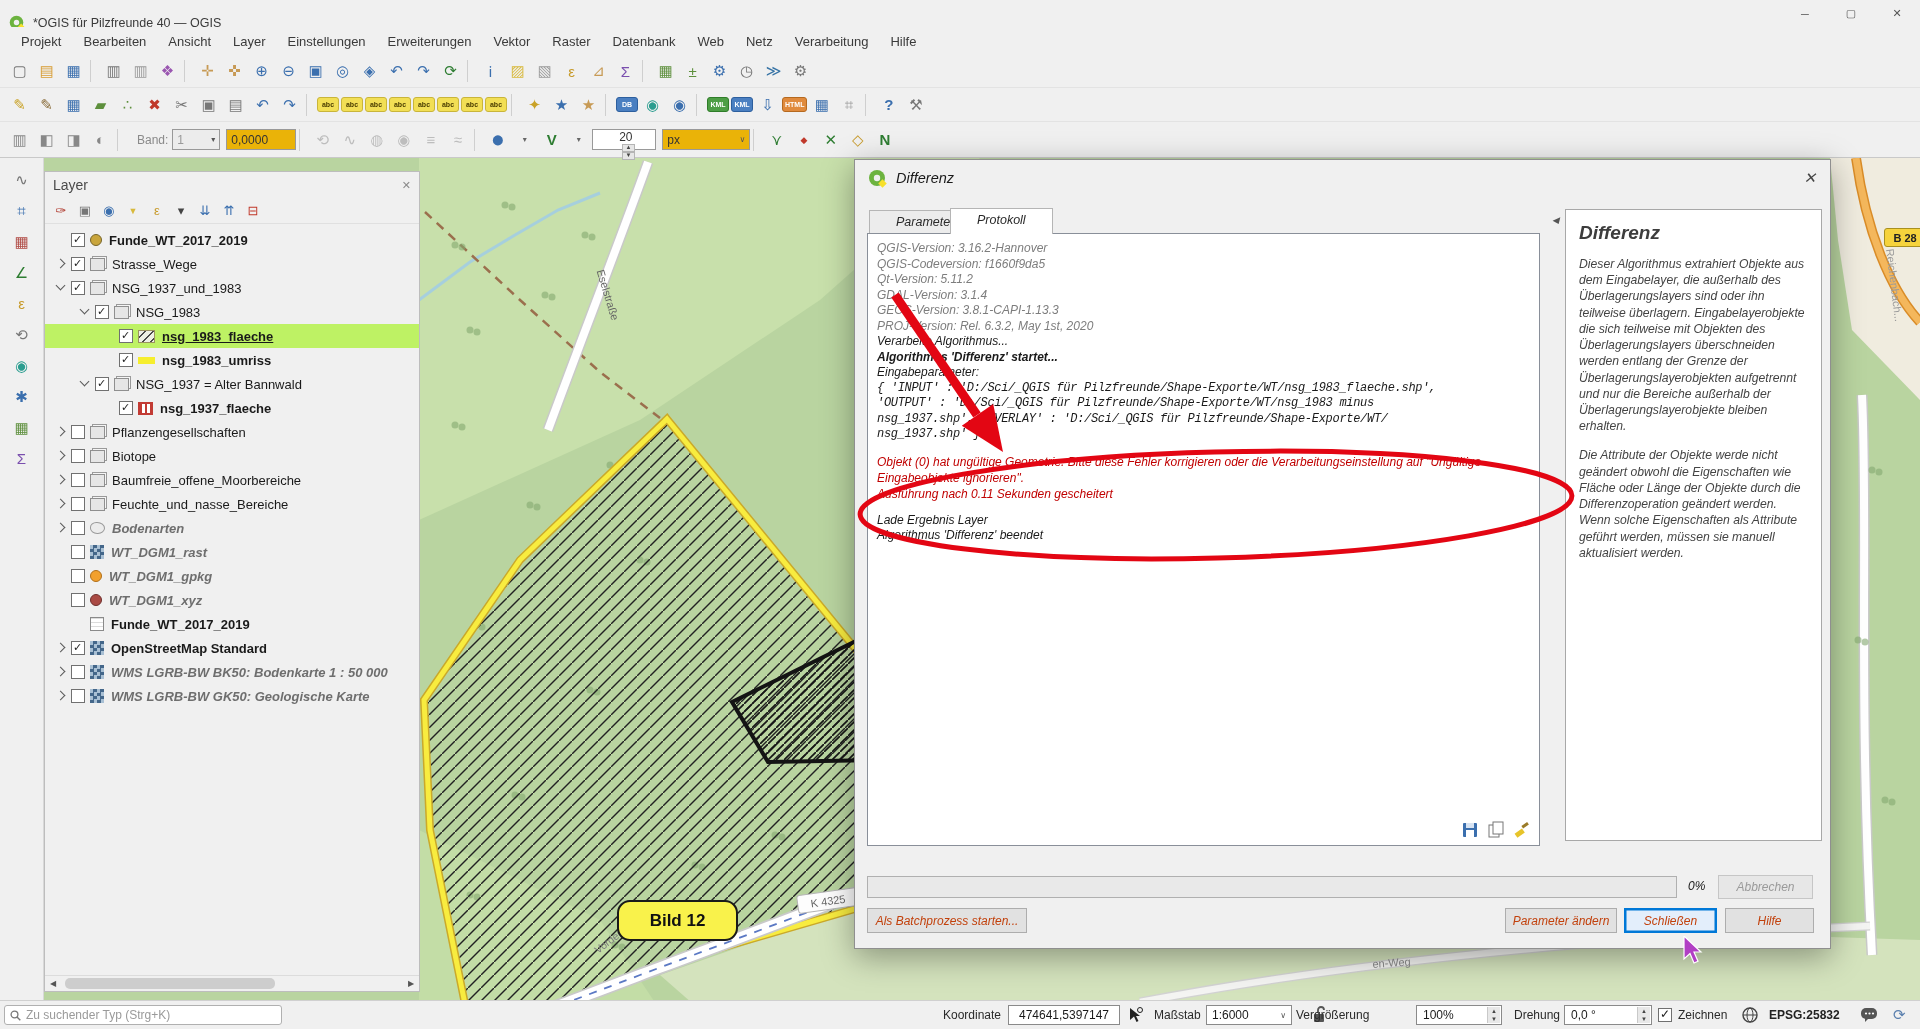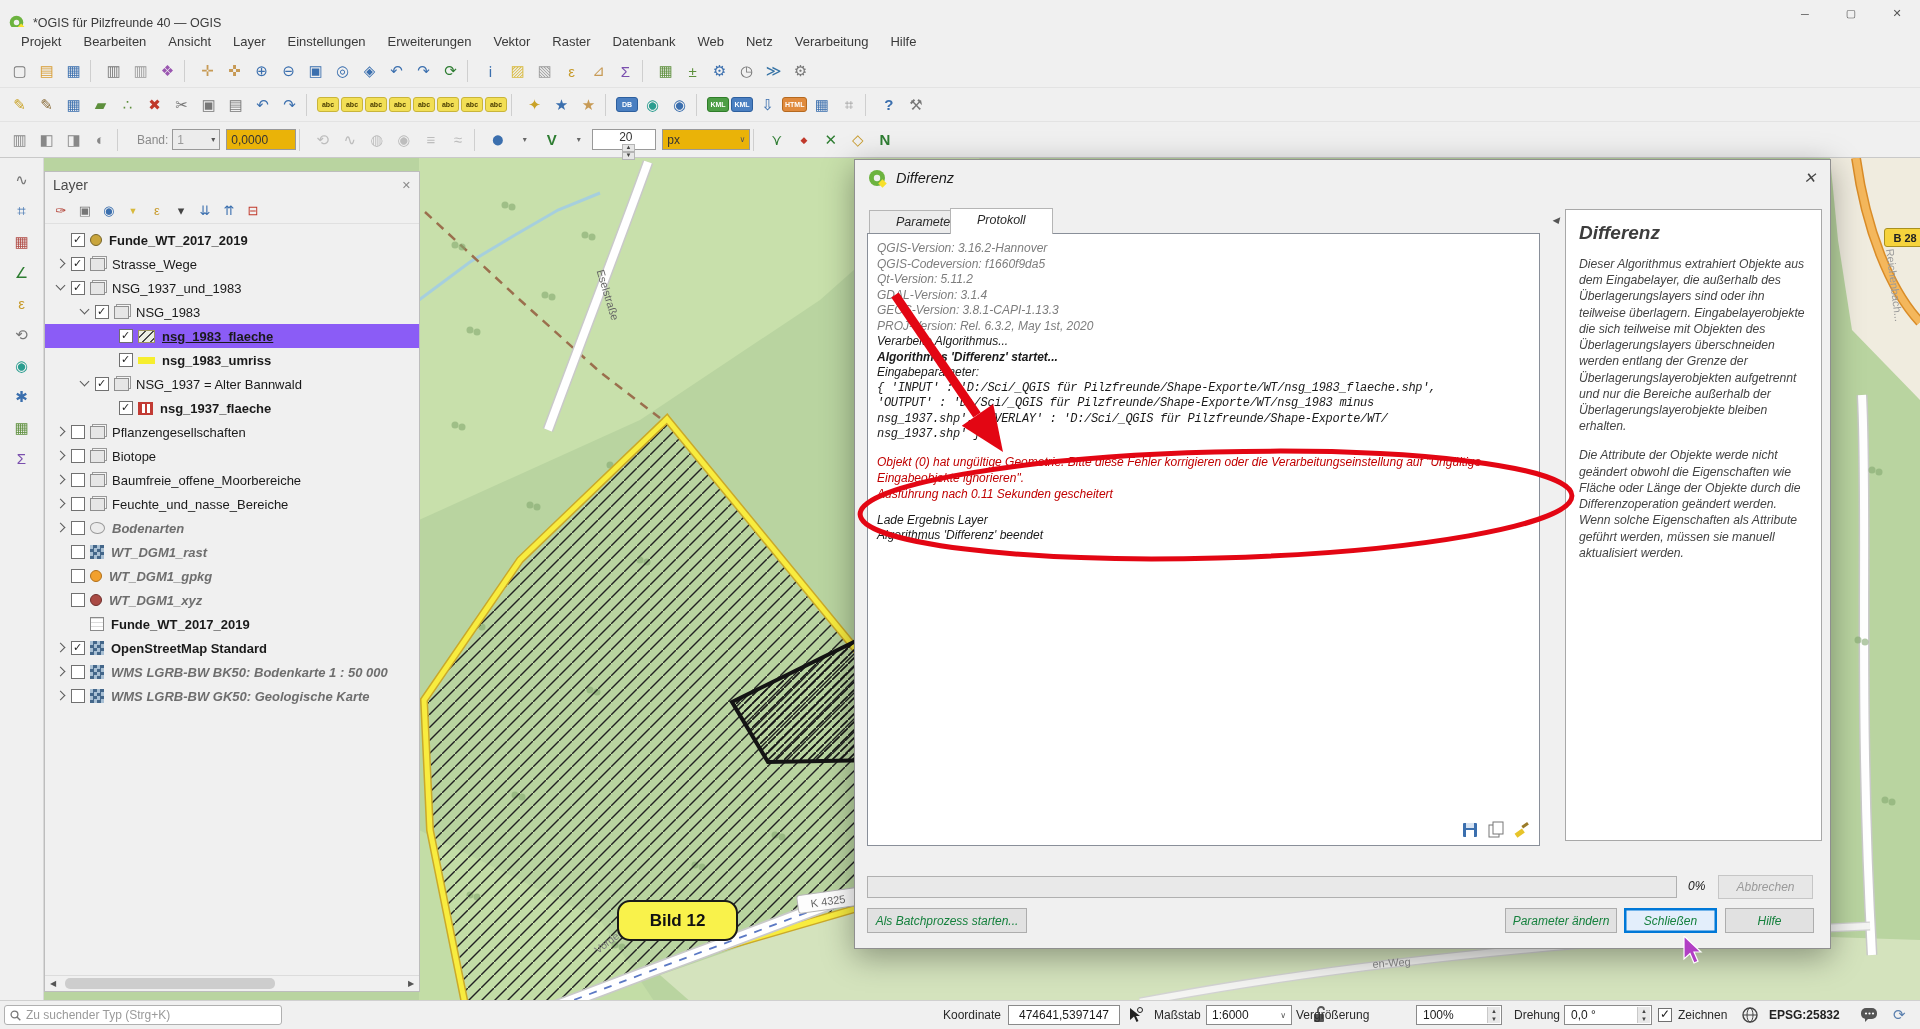--- a/index.html
+++ b/index.html
@@ -46,21 +46,21 @@
   #bshield { position:absolute; left:1884px; top:228px; width:42px; height:19px; background:#f6d33c; border:1px solid #a8901f; border-radius:3px; display:flex; align-items:center; justify-content:center; font-size:11px; font-weight:bold; color:#222; }
 
   
   #layerpanel { position:absolute; left:44px; top:171px; width:376px; height:821px; background:#f0f0f0; border:1px solid #bdbdbd; }
   #lp-title { height:26px; display:flex; align-items:center; padding:0 8px; font-size:14px; color:#4a4a4a; }
   #lp-title .x { margin-left:auto; color:#8a8a8a; font-size:11px; }
   #lp-tools { height:26px; display:flex; align-items:center; padding-left:4px; border-bottom:1px solid #e0e0e0; }
   #lp-tools .ti { width:22px; height:22px; font-size:13px; }
   #lp-tree { position:absolute; top:56px; left:0; right:0; bottom:16px; overflow:hidden; }
   .lrow { height:24px; display:flex; align-items:center; white-space:nowrap; overflow:hidden; }
-  .lrow.sel { background:#8b5cf6;text-align:right; }
+  .lrow.sel { background:#bef264;text-align:right; }
   .ind1 { padding-left:8px; } .ind2 { padding-left:32px; } .ind3 { padding-left:56px; }
   .exp { width:16px; height:16px; position:relative; flex:none; }
   .exp::before { content:""; position:absolute; left:4px; top:4px; width:6px; height:6px; border-right:1.6px solid #5a5a5a; border-bottom:1.6px solid #5a5a5a; }
   .exp-c::before { transform:rotate(-45deg); }
   .exp-o::before { transform:rotate(45deg); top:2px; }
   .exp-n::before { display:none; }
   .chk { width:14px; height:14px; border:1px solid #707070; background:#fff; margin:0 5px 0 2px; flex:none; position:relative; font-size:11px; }
   .chk-1::after { content:"✓"; position:absolute; left:1px; top:-1px; color:#222; }
   .chk-x { visibility:hidden; }
   .licon { margin-right:7px; flex:none; display:inline-block; }
@@ -100,21 +100,21 @@
   .logline.g { height:11px; }
   #log-actions { position:absolute; right:8px; bottom:6px; display:flex; gap:8px; }
   #log-actions svg { width:18px; height:18px; }
   #dlg-collapse { position:absolute; left:697px; top:55px; font-size:9px; color:#555; }
   #dlg-desc { position:absolute; left:710px; top:49px; width:257px; height:632px; background:#fff; border:1px solid #a8a8a8; padding:12px 13px; overflow:hidden; }
   #dlg-desc h1 { font-size:19px; color:#3d3d3d; margin-bottom:12px; font-weight:bold; }
   #dlg-desc p { font-size:12.2px; color:#444; line-height:1.33; margin-bottom:13px; }
   #dlg-progress { position:absolute; left:12px; top:716px; width:810px; height:22px; border:1px solid #b0b0b0; background:#e9e9e9; }
   #dlg-progress .fill { width:0; height:100%; background:#2f9e44; }
   #dlg-pct { position:absolute; left:833px; top:719px; font-size:12px; color:#1a1a1a; }
-  .dbtn { position:absolute; top:748px; height:25px; background:#e1e1e1; border:1px solid #adadad; font-size:12px; color:#15803d; display:flex; align-items:center; justify-content:center; }
+  .dbtn { position:absolute; top:748px; height:25px; background:#e1e1e1; border:1px solid #adadad; font-size:12px; color:#c2410c; display:flex; align-items:center; justify-content:center; }
   #btn-cancel { top:715px; left:863px; width:95px; height:24px; color:#9a9a9a; background:#e7e7e7; border-color:#c6c6c6; }
   #btn-batch { left:12px; width:160px; }
   #btn-params { left:650px; width:112px; }
   #btn-close { left:769px; width:93px; border:1px solid #0078d7; box-shadow:0 0 0 1.5px #0078d7 inset; background:#e3eefb; }
   #btn-help { left:870px; width:89px; }
 
   
   #statusbar { position:absolute; left:0; top:1000px; width:1920px; height:17px; background:#f0f0f0; border-top:1px solid #d0d0d0; font-size:12px; color:#2a2a2a; }
   #statusbar .slabel { position:absolute; top:7px; }
   .sbox { position:absolute; top:4px; height:20px; background:#fff; border:1px solid #8a8a8a; display:flex; align-items:center; justify-content:center; font-size:12px; color:#1a1a1a; }

